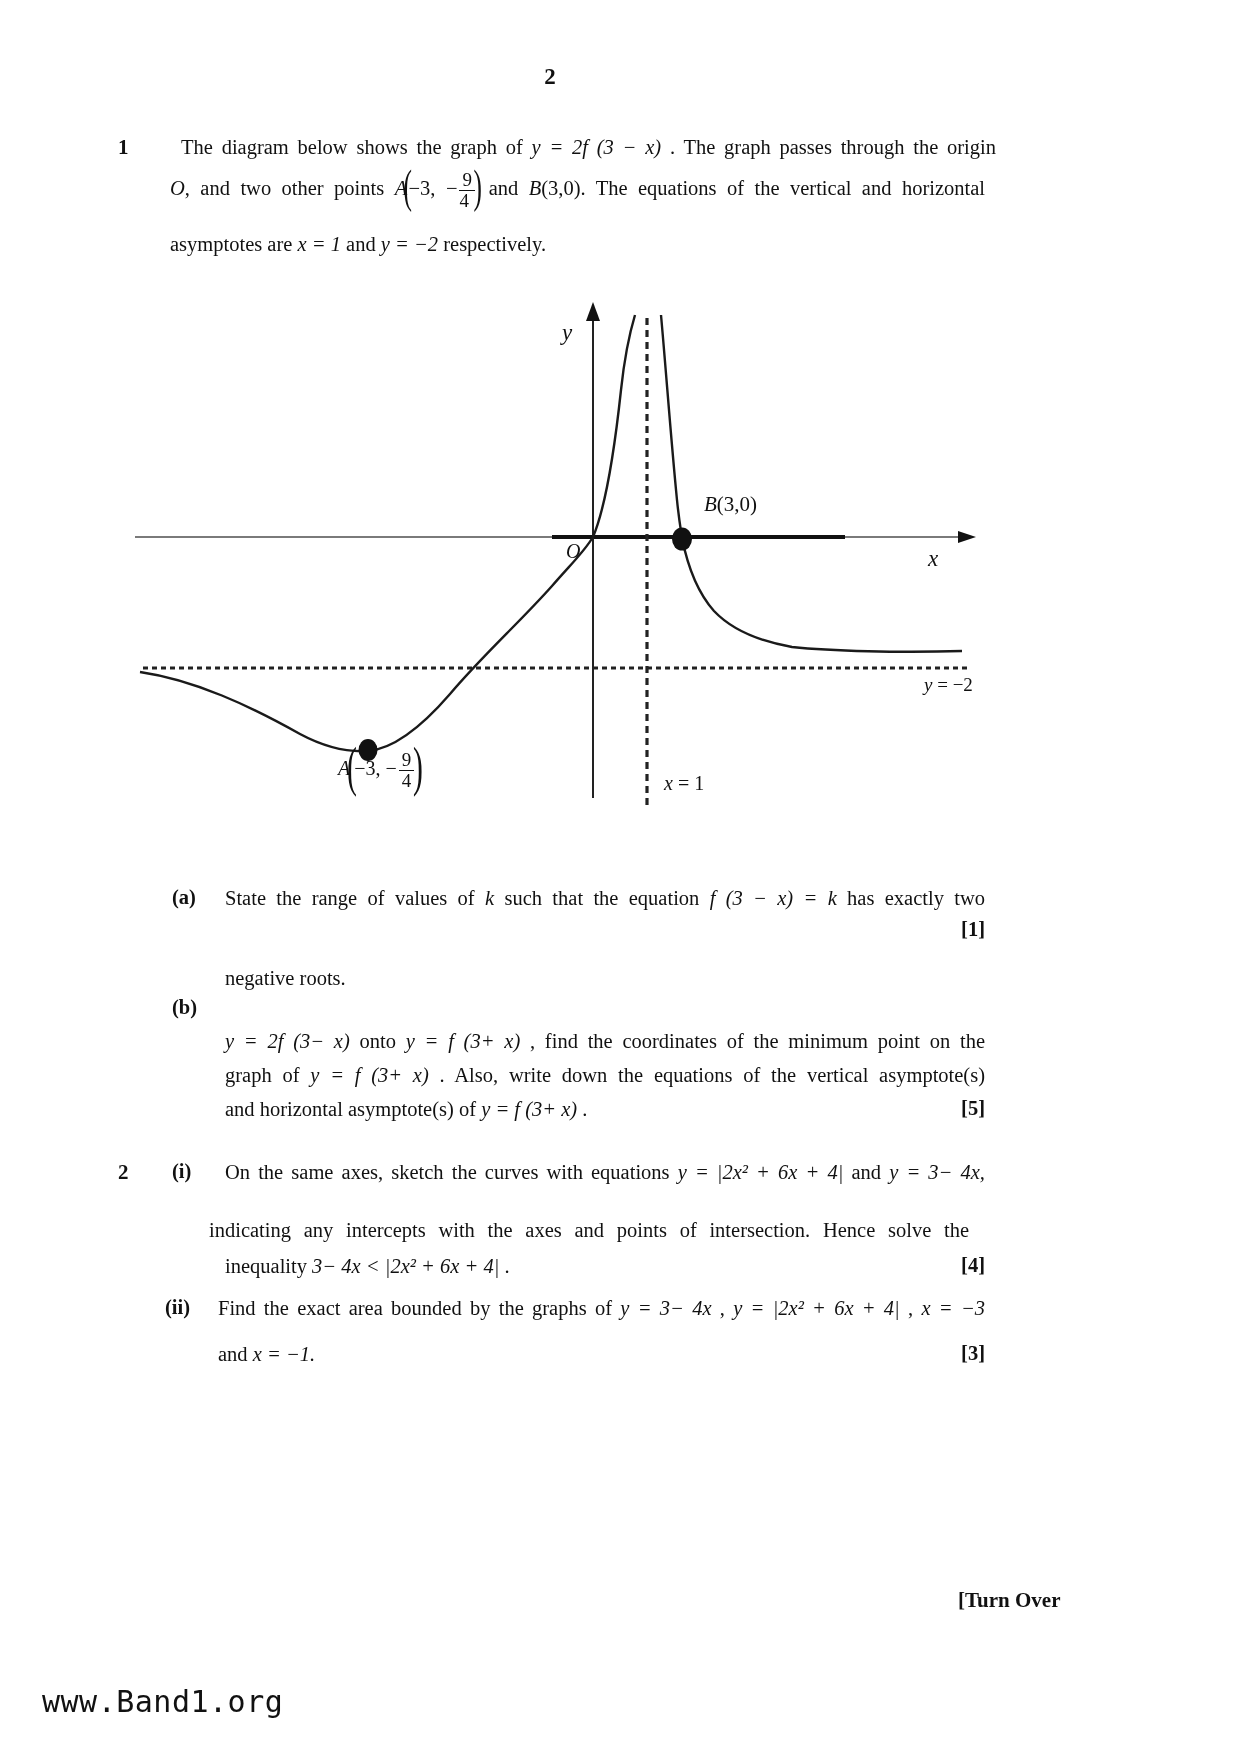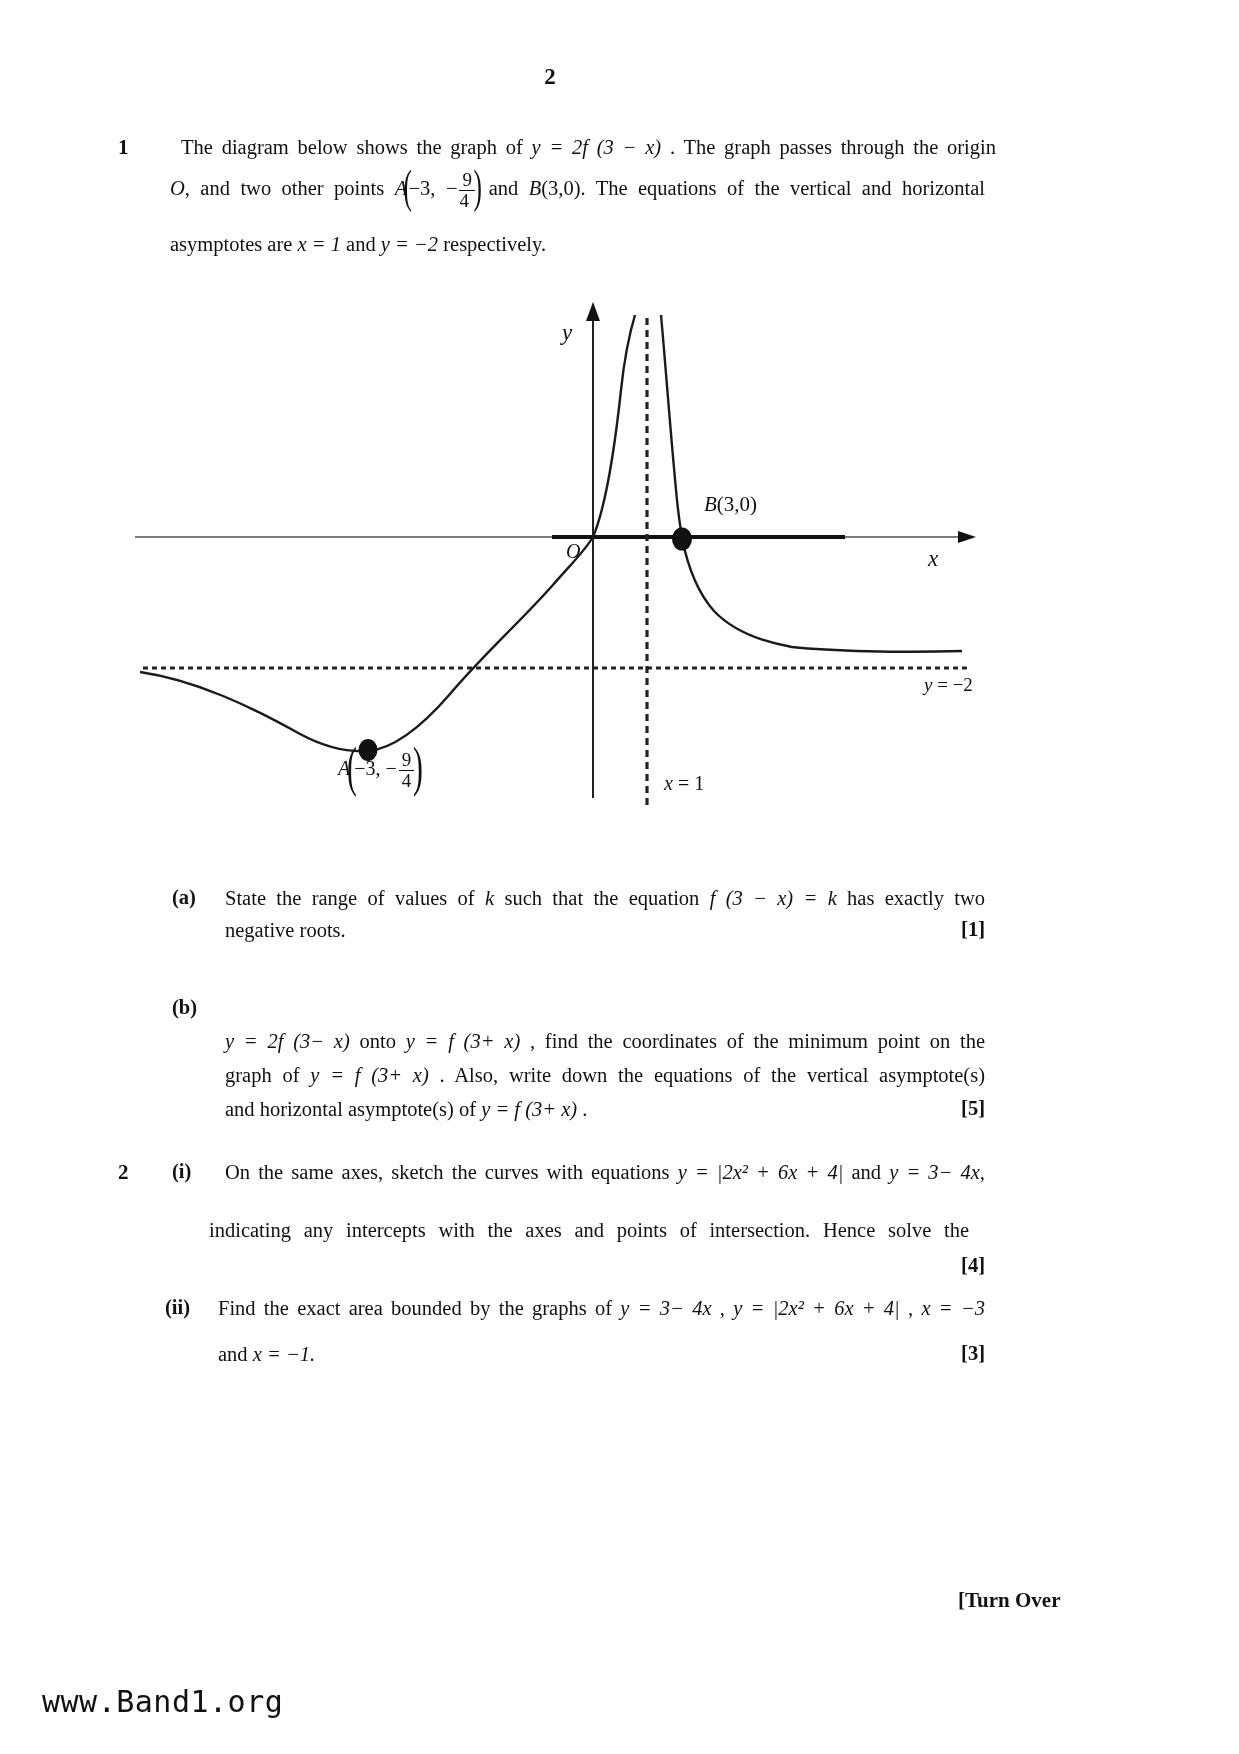--- a/index.html
+++ b/index.html
@@ -104,21 +104,21 @@
     
     <div class="glabel" style="left:238px;top:460px;font-size:20px;white-space:nowrap;">
       <span class="m">A</span><span class="bigp lg">(</span><span>−3, −</span><span class="frac"><span class="fn">9</span><span class="fd">4</span></span><span class="bigp lg">)</span>
     </div>
   </div>
 
   <div class="abs b" style="left:172px;top:886px;font-size:20.5px;">(a)</div>
   <div class="abs ln just" style="left:225px;top:886px;width:760px;">
     <span>State the range of values of </span><span class="m">k</span><span> such that the equation </span><span class="m">f (3 − x) = k</span><span> has exactly two</span>
   </div>
-  <div class="abs ln" style="left:225px;top:918px;width:700px;font-family:Liberation Serif, serif;">negative roots.</div>
+  <div class="abs ln" style="left:225px;top:966px;width:700px;font-family:Liberation Serif, serif;">negative roots.</div>
   <div class="abs marks" style="left:900px;top:918px;">[1]</div>
 
   <div class="abs b" style="left:172px;top:996px;font-size:20.5px;">(b)</div>
   <div class="abs ln just" style="left:225px;top:1029px;width:760px;">
     <span class="m">y = 2f (3− x)</span><span> onto </span><span class="m">y = f (3+ x)</span><span> , find the coordinates of the minimum point on the</span>
   </div>
   <div class="abs ln just" style="left:225px;top:1063px;width:760px;">
     <span>graph of </span><span class="m">y = f (3+ x)</span><span> . Also, write down the equations of the vertical asymptote(s)</span>
   </div>
   <div class="abs ln" style="left:225px;top:1097px;width:700px;">
@@ -128,20 +128,23 @@
 
   <div class="abs b" style="left:118px;top:1160px;font-size:21px;">2</div>
 
   <div class="abs b" style="left:172px;top:1160px;font-size:20.5px;">(i)</div>
   <div class="abs ln just" style="left:225px;top:1160px;width:760px;">
     <span>On the same axes, sketch the curves with equations </span><span class="m">y = |2x² + 6x + 4|</span><span> and </span><span class="m">y = 3− 4x,</span>
   </div>
   <div class="abs ln just" style="left:209px;top:1218px;width:760px;">
     <span>indicating any intercepts with the axes and points of intersection. Hence solve the</span>
   </div>
+  <div class="abs ln" style="left:225px;top:1254px;width:700px;">
+    <span>inequality </span><span class="m">3− 4x &lt; |2x² + 6x + 4|</span><span> .</span>
+  </div>
   <div class="abs marks" style="left:900px;top:1254px;">[4]</div>
 
   <div class="abs b" style="left:165px;top:1296px;font-size:20.5px;">(ii)</div>
   <div class="abs ln just" style="left:218px;top:1296px;width:767px;">
     <span>Find the exact area bounded by the graphs of </span><span class="m">y = 3− 4x</span><span> , </span><span class="m">y = |2x² + 6x + 4|</span><span> , </span><span class="m">x = −3</span>
   </div>
   <div class="abs ln" style="left:218px;top:1342px;width:700px;">
     <span>and </span><span class="m">x = −1.</span>
   </div>
   <div class="abs marks" style="left:900px;top:1342px;">[3]</div>

